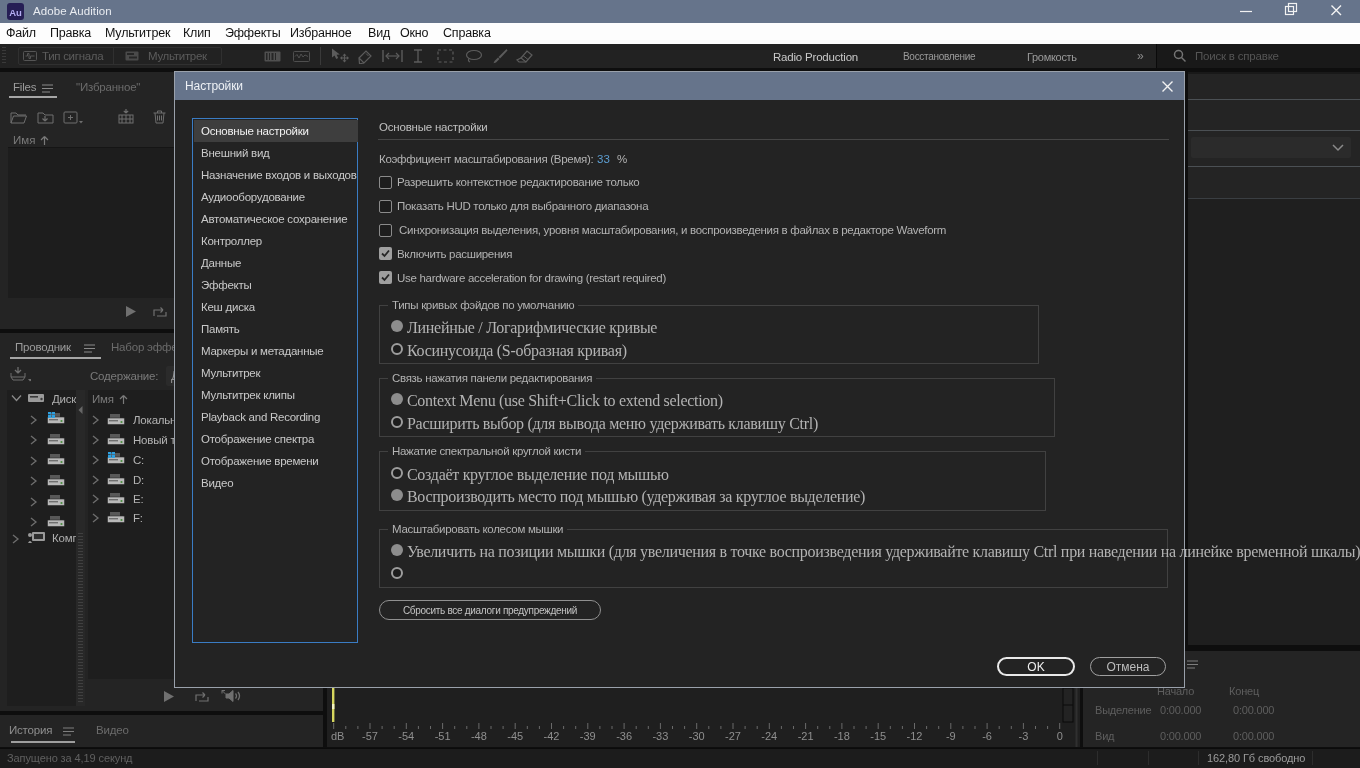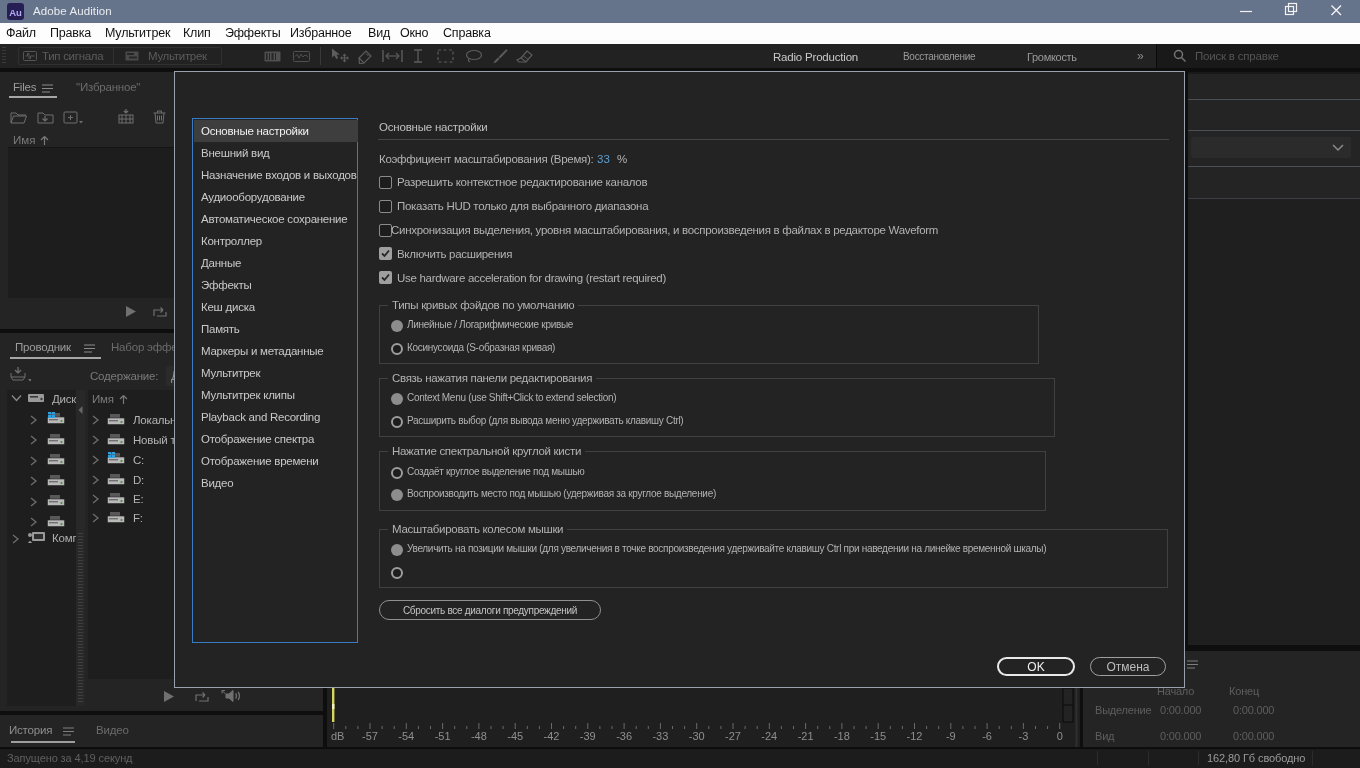--- a/index.html
+++ b/index.html
@@ -31,21 +31,21 @@
 #catlist{left:17px;top:18px;width:166px;height:525px;border:1px solid #3a7cc4;
   background:#232323;box-sizing:border-box;}
 #catlist .it{position:absolute;left:1px;width:157px;height:22px;line-height:22px;
   padding-left:7px;color:#c9c9c9;font-size:11.5px;letter-spacing:-0.25px;white-space:nowrap;overflow:hidden;}
 #catlist .sel{background:#3e3e3e;color:#f2f2f2;}
 .fs{position:absolute;border:1px solid #414141;}
 .fs .lg{position:absolute;top:-7px;left:8px;background:#232323;padding:0 4px;
   font-size:11.5px;letter-spacing:-0.3px;color:#b3b3b3;white-space:nowrap;}
 .rdot{position:absolute;width:12px;height:12px;border-radius:50%;background:#8d8d8d;}
 .rring{position:absolute;width:8px;height:8px;border-radius:50%;border:2px solid #9d9d9d;background:#1d1d1d;}
-.rlab{position:absolute;font-size:10px;letter-spacing:-0.3px;color:#b3b3b3;white-space:nowrap;}
+.rlab{position:absolute;font-size:16px;letter-spacing:-0.3px;color:#b3b3b3;white-space:nowrap;font-family:Liberation Serif, serif;}
 .cb{position:absolute;width:11px;height:11px;border:1px solid #8b8b8b;border-radius:2px;background:#1d1d1d;}
 .cbon{position:absolute;width:13px;height:13px;border-radius:2px;background:#9f9f9f;}
 .clab{position:absolute;font-size:11.5px;letter-spacing:-0.3px;color:#b3b3b3;white-space:nowrap;}
 .pill{position:absolute;border:1px solid #909090;border-radius:10px;background:transparent;
   font-size:12px;color:#c4c4c4;text-align:center;box-sizing:border-box;}
 
 #statusbar{left:0;top:748px;width:1360px;height:20px;background:#1c1c1c;font-size:11px;letter-spacing:-0.1px;padding-left:30px;}
 .sep{position:absolute;width:1px;background:#2d2d2d;}
 </style>
 </head>
@@ -492,20 +492,26 @@
   <div class="abs" style="left:0;top:0;width:1360px;height:1px;background:#0b0b0b;"></div>
   <span class="abs" style="left:7px;top:4px;color:#606060">Запущено за 4,19 секунд</span>
   <div class="sep" style="left:1097px;top:3px;height:14px;"></div>
   <div class="sep" style="left:1148px;top:3px;height:14px;"></div>
   <div class="sep" style="left:1198px;top:3px;height:14px;"></div>
   <div class="sep" style="left:1312px;top:3px;height:14px;"></div>
   <span class="abs" style="left:1207px;top:4px;color:#9c9c9c">162,80 Гб свободно</span>
 </div>
 
 <div class="abs" id="dlg">
+  <div class="abs" id="dlgtitle">
+    <span class="abs t">Настройки</span>
+    <svg class="abs" style="left:986px;top:8px" width="13" height="13">
+      <path d="M1.5 1.5 L11.5 11.5 M11.5 1.5 L1.5 11.5" stroke="#f2f2f2" stroke-width="1.4"></path>
+    </svg>
+  </div>
   <div class="abs" id="dlgbody" style="left:0;top:28px;width:1009px;height:587px;">
     <div id="catlist" class="abs">
       <div class="it sel" style="top:1px">Основные настройки</div>
       <div class="it" style="top:23px">Внешний вид</div>
       <div class="it" style="top:45px">Назначение входов и выходов</div>
       <div class="it" style="top:67px">Аудиооборудование</div>
       <div class="it" style="top:89px">Автоматическое сохранение</div>
       <div class="it" style="top:111px">Контроллер</div>
       <div class="it" style="top:133px">Данные</div>
       <div class="it" style="top:155px">Эффекты</div>
@@ -519,25 +525,25 @@
       <div class="it" style="top:331px">Отображение времени</div>
       <div class="it" style="top:353px">Видео</div>
     </div>
     <div id="dlgright">
       <span class="abs" style="left:204px;top:21px;font-size:11.5px;letter-spacing:-0.2px;color:#c0c0c0">Основные настройки</span>
       <div class="abs" style="left:203px;top:39px;width:791px;height:1px;background:#464646;"></div>
       <span class="abs" style="left:204px;top:53px;font-size:11.5px;letter-spacing:-0.3px;color:#b3b3b3">Коэффициент масштабирования (Время):</span>
           <span class="abs" style="left:422px;top:53px;font-size:11.5px;color:#5d9fd3">33</span>
           <span class="abs" style="left:442px;top:53px;font-size:11.5px;color:#b3b3b3">%</span>
       <div class="cb" style="left:204px;top:76px"></div>
-      <span class="clab" style="left:222px;top:76px">Разрешить контекстное редактирование каналов</span>
+      <span class="clab" style="left:222px;top:76px">Разрешить контекстное редактирование только</span>
       <div class="cb" style="left:204px;top:100px"></div>
       <span class="clab" style="left:222px;top:100px">Показать HUD только для выбранного диапазона</span>
       <div class="cb" style="left:204px;top:124px"></div>
-      <span class="clab" style="left:216px;top:124px">Синхронизация выделения, уровня масштабирования, и воспроизведения в файлах в редакторе Waveform</span>
+      <span class="clab" style="left:224px;top:124px">Синхронизация выделения, уровня масштабирования, и воспроизведения в файлах в редакторе Waveform</span>
       <div class="cbon" style="left:204px;top:147px"><svg width="13" height="13">
               <path d="M3 6.5 L5.5 9 L10 3.5" stroke="#262626" stroke-width="1.8" fill="none"></path>
             </svg></div>
       <span class="clab" style="left:222px;top:148px">Включить расширения</span>
       <div class="cbon" style="left:204px;top:171px"><svg width="13" height="13">
               <path d="M3 6.5 L5.5 9 L10 3.5" stroke="#262626" stroke-width="1.8" fill="none"></path>
             </svg></div>
       <span class="clab" style="left:222px;top:172px">Use hardware acceleration for drawing (restart required)</span>
 
       <div class="fs" style="left:204px;top:205px;width:658px;height:57px;">

